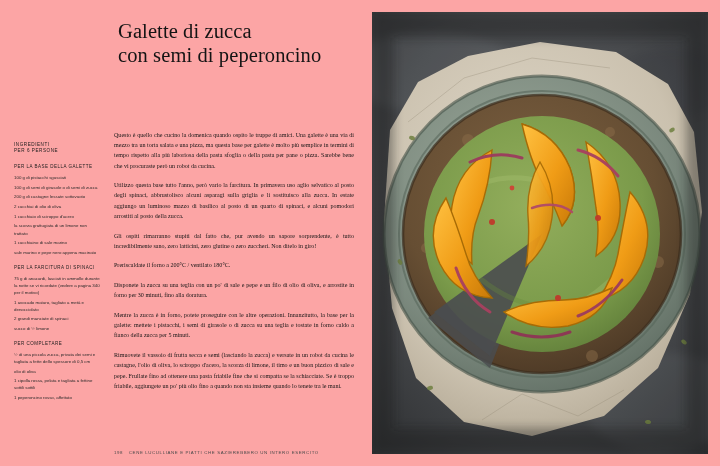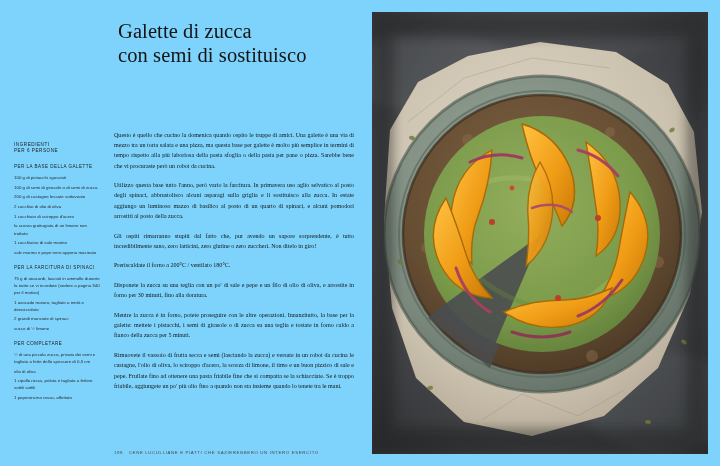--- a/index.html
+++ b/index.html
@@ -8,21 +8,21 @@
     width: 720px; height: 466px;
     background: #ffffff;
     font-family: "Liberation Serif", serif;
     color: #1a1a1a;
     overflow: hidden;
   }
   .page {
     position: relative;
     width: 720px; height: 466px;
     display: flex;
-    background: #7dd3fc;
+    background: #fca5a5;
   }
 
   
   .left-page {
     position: relative;
     width: 372px; height: 466px;
     padding: 18px 14px 16px 14px;
     display: flex;
     flex-direction: column;
   }
@@ -135,21 +135,21 @@
 </style>
 </head>
 <body>
 
 <div class="page">
 
   <div class="left-page">
 
     <div class="title-block">
       <div class="title-line">Galette di zucca</div>
-      <div class="title-line">con semi di sostituisco</div>
+      <div class="title-line">con semi di peperoncino</div>
     </div>
 
     <div class="body-area">
 
       <div class="rail">
         <div class="rail-head">
           <div>INGREDIENTI</div>
           <div>PER 6 PERSONE</div>
         </div>
 

